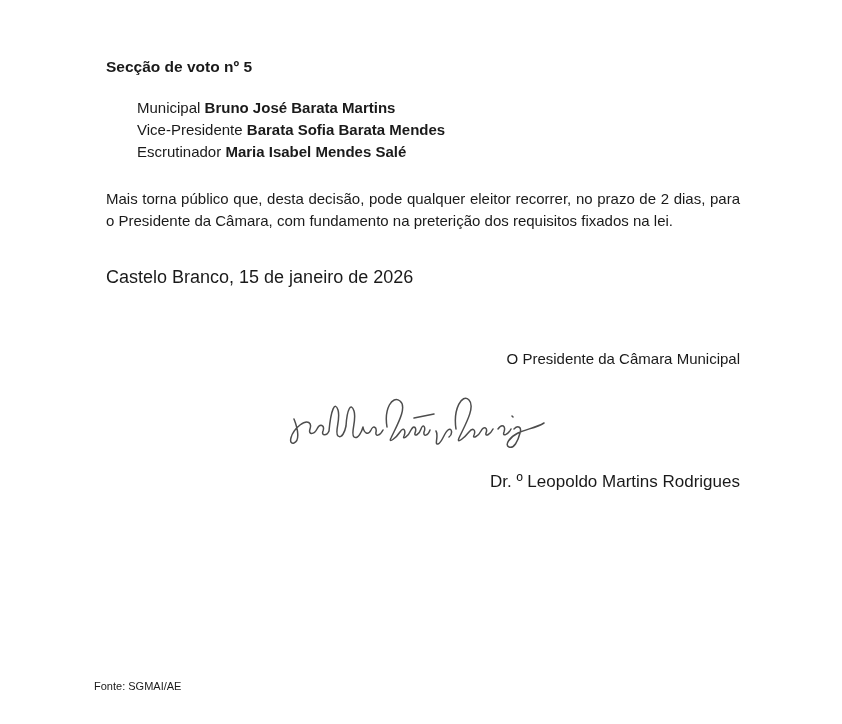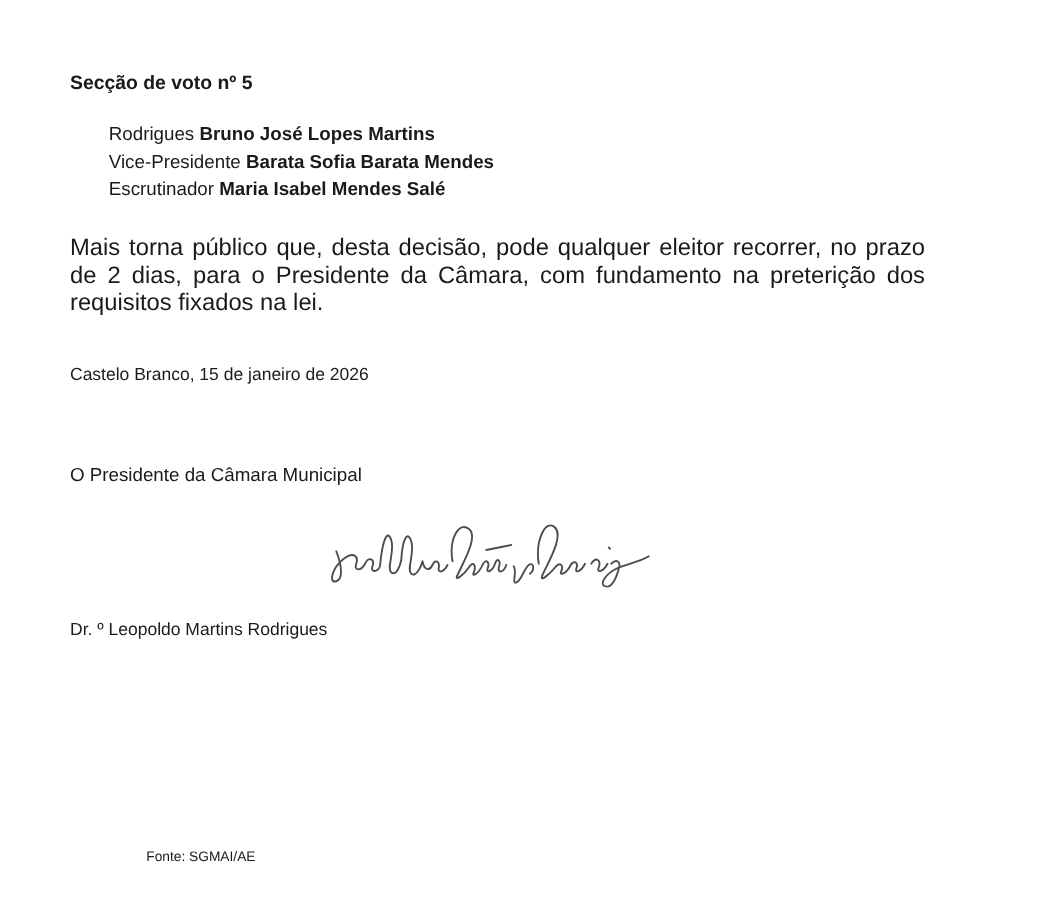--- a/index.html
+++ b/index.html
@@ -5,87 +5,87 @@
   html, body { margin: 0; padding: 0; }
   body {
     width: 842px; height: 724px;
     background: #ffffff;
     overflow: hidden;
   }
   .page {
     position: relative;
     width: 842px; height: 724px;
     box-sizing: border-box;
-    padding: 57px 102px 0 56px;
+    padding: 57px 102px 0 106px;
     font-family: "Liberation Sans", sans-serif;
     color: #1a1a1a;
     background: #ffffff;
   }
   .heading {
     margin: 0;
     font-size: 15.5px;
     line-height: 19px;
     font-weight: bold;
   }
   .officials {
     margin: 21px 0 0 31px;
     font-size: 15px;
     line-height: 22px;
   }
   .official b { font-weight: bold; }
   .body-par {
     margin: 25px 0 0 0;
-    font-size: 19px;
+    font-size: 15px;
     line-height: 22px;
     text-align: justify;
   }
   .dateline {
     margin: 36px 0 0 0;
-    font-size: 14px;
+    font-size: 18px;
     line-height: 19px;
   }
   .sig-block {
     margin-top: 62px;
-    text-align: left;
+    text-align: right;
   }
   .sig-title {
     margin: 0;
     font-size: 15px;
     line-height: 19px;
   }
   .signature {
     display: block;
     margin: 17px auto 0 auto;
     width: 270px;
     height: 66px;
   }
   .signer {
     margin: 21px 0 0 0;
-    font-size: 14px;
+    font-size: 17px;
     line-height: 19px;
   }
   .footer {
     position: absolute;
-    left: 117px;
+    left: 94px;
     bottom: 31px;
     font-size: 11px;
     line-height: 13px;
   }
 </style>
 </head>
 <body>
 
 <div class="page">
 
   <h1 class="heading">Secção de voto nº 5</h1>
 
   <div class="officials">
     <div class="official">
-      <span>Rodrigues</span>
-      <b>Bruno José Lopes Martins</b>
+      <span>Municipal</span>
+      <b>Bruno José Barata Martins</b>
     </div>
     <div class="official">
       <span>Vice-Presidente</span>
       <b>Barata Sofia Barata Mendes</b>
     </div>
     <div class="official">
       <span>Escrutinador</span>
       <b>Maria Isabel Mendes Salé</b>
     </div>
   </div>

